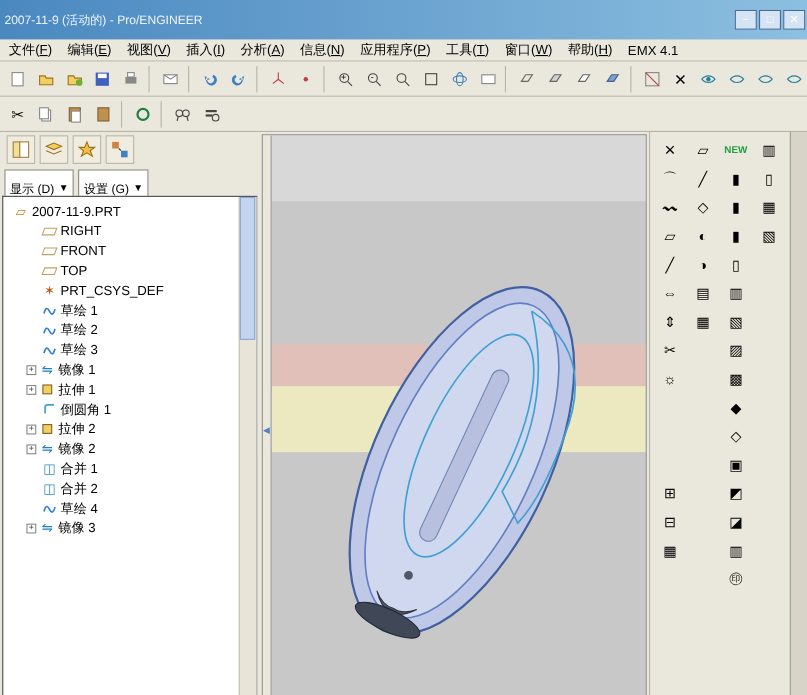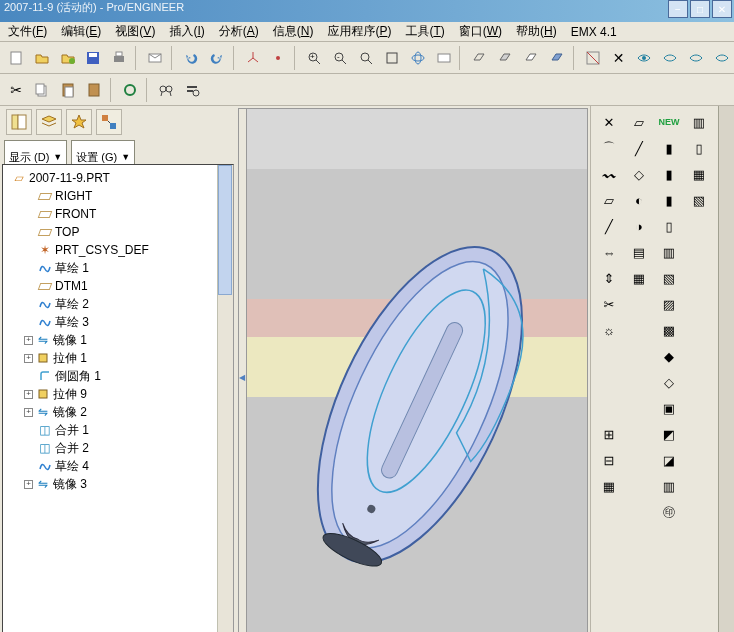--- a/index.html
+++ b/index.html
@@ -6,24 +6,25 @@
   body {
     font-family: "SimSun", "宋体", Arial, sans-serif;
     font-size: 12px;
     background: #d4d0c8;
     width: 734px;
     height: 632px;
     overflow: hidden;
     position: relative;
   }
   .titlebar {
-    height: 22px;
+    height: 36px;
     background: linear-gradient(to right, #4a88c0, #6ba3d0, #8cc0e0);
     color: #fff;
     display: flex;
+    align-items: center;
     padding-left: 4px;
     justify-content: space-between;
   }
   .titlebar-text { font-size: 11px; opacity:.9;}
   .win-controls { display: flex; gap: 2px; margin-right:2px;}
   .win-btn {
     width: 20px; height: 18px;
     background: #d4e4f4;
     border: 1px solid #4a6a9a;
     display:flex;align-items:center;justify-content:center;font-size:10px;
@@ -439,28 +440,20 @@
           <span class="ic ic-sketch">
             <svg width="14" height="14">
               <path d="M2 10 Q4 2 7 8 T12 6"></path>
             </svg>
           </span>
           <span>草绘 1</span>
         </div>
         <div class="tree-row">
           <span class="ind" style="width:12px"></span>
           <span style="width:11px;display:inline-block"></span>
-          <span class="ic">
-            <span class="ic-datum"></span>
-          </span>
-          <span>DTM1</span>
-        </div>
-        <div class="tree-row">
-          <span class="ind" style="width:12px"></span>
-          <span style="width:11px;display:inline-block"></span>
           <span class="ic ic-sketch">
             <svg width="14" height="14">
               <path d="M2 10 Q4 2 7 8 T12 6"></path>
             </svg>
           </span>
           <span>草绘 2</span>
         </div>
         <div class="tree-row">
           <span class="ind" style="width:12px"></span>
           <span style="width:11px;display:inline-block"></span>
@@ -498,21 +491,21 @@
           <span>倒圆角 1</span>
         </div>
         <div class="tree-row">
           <span class="ind" style="width:12px"></span>
           <span class="exp">+</span>
           <span class="ic ic-extrude">
             <svg width="14" height="14">
               <rect x="3" y="3" width="8" height="8"></rect>
             </svg>
           </span>
-          <span>拉伸 9</span>
+          <span>拉伸 2</span>
         </div>
         <div class="tree-row">
           <span class="ind" style="width:12px"></span>
           <span class="exp">+</span>
           <span class="ic ic-mirror">⇋</span>
           <span>镜像 2</span>
         </div>
         <div class="tree-row">
           <span class="ind" style="width:12px"></span>
           <span style="width:11px;display:inline-block"></span>

